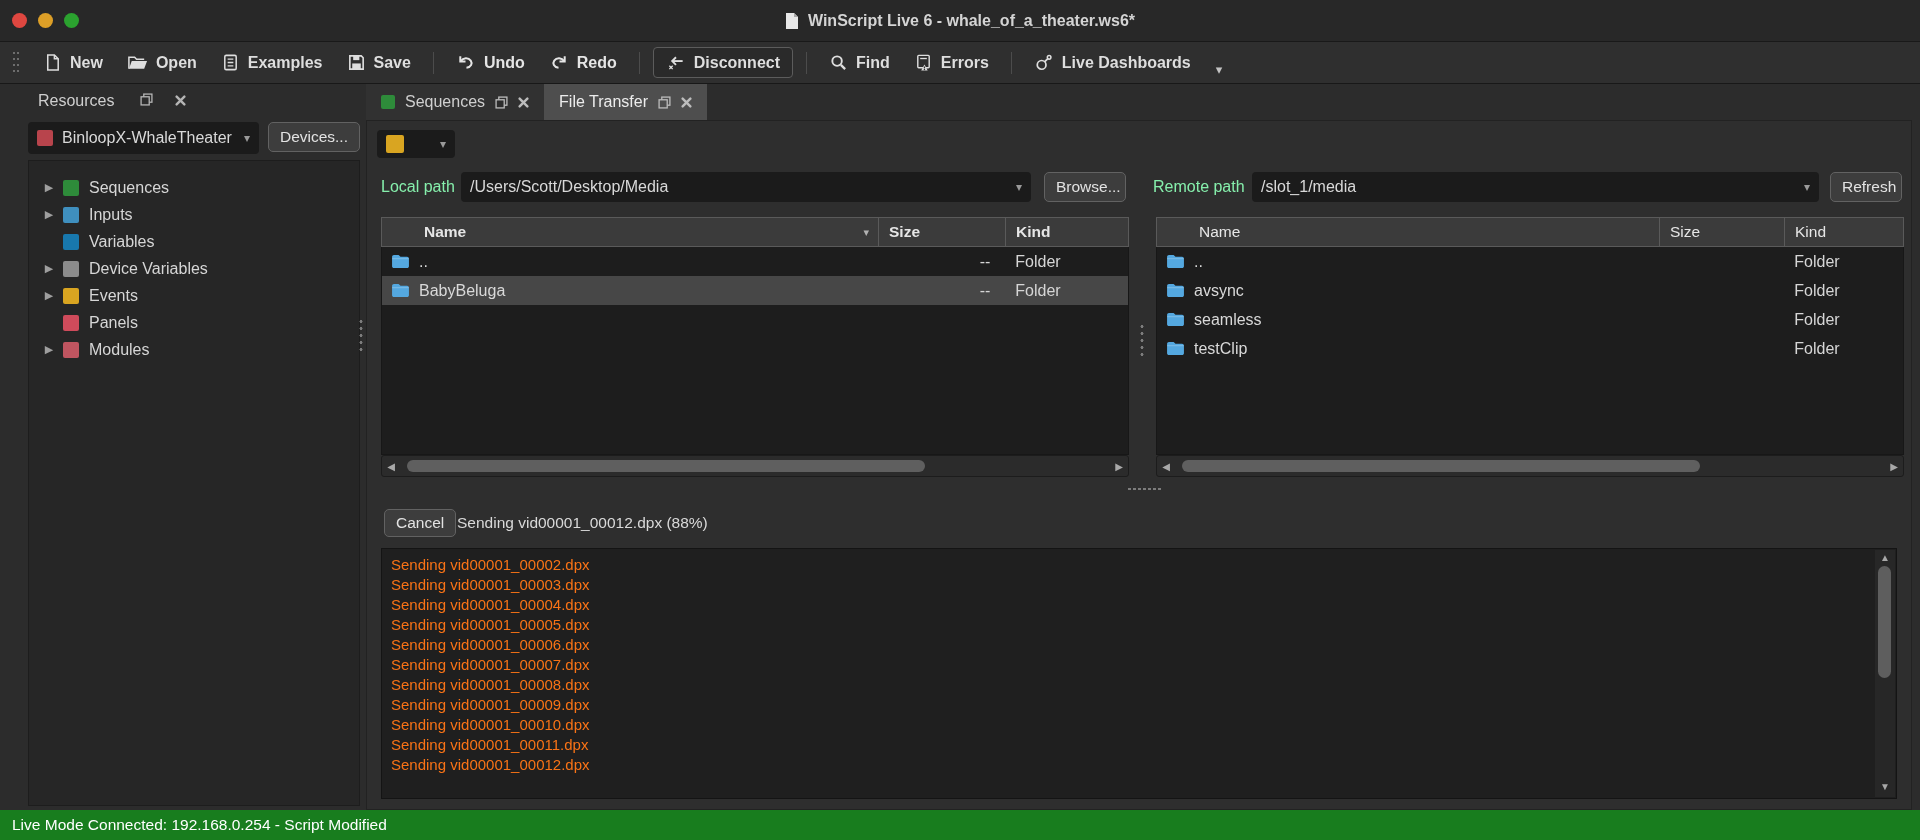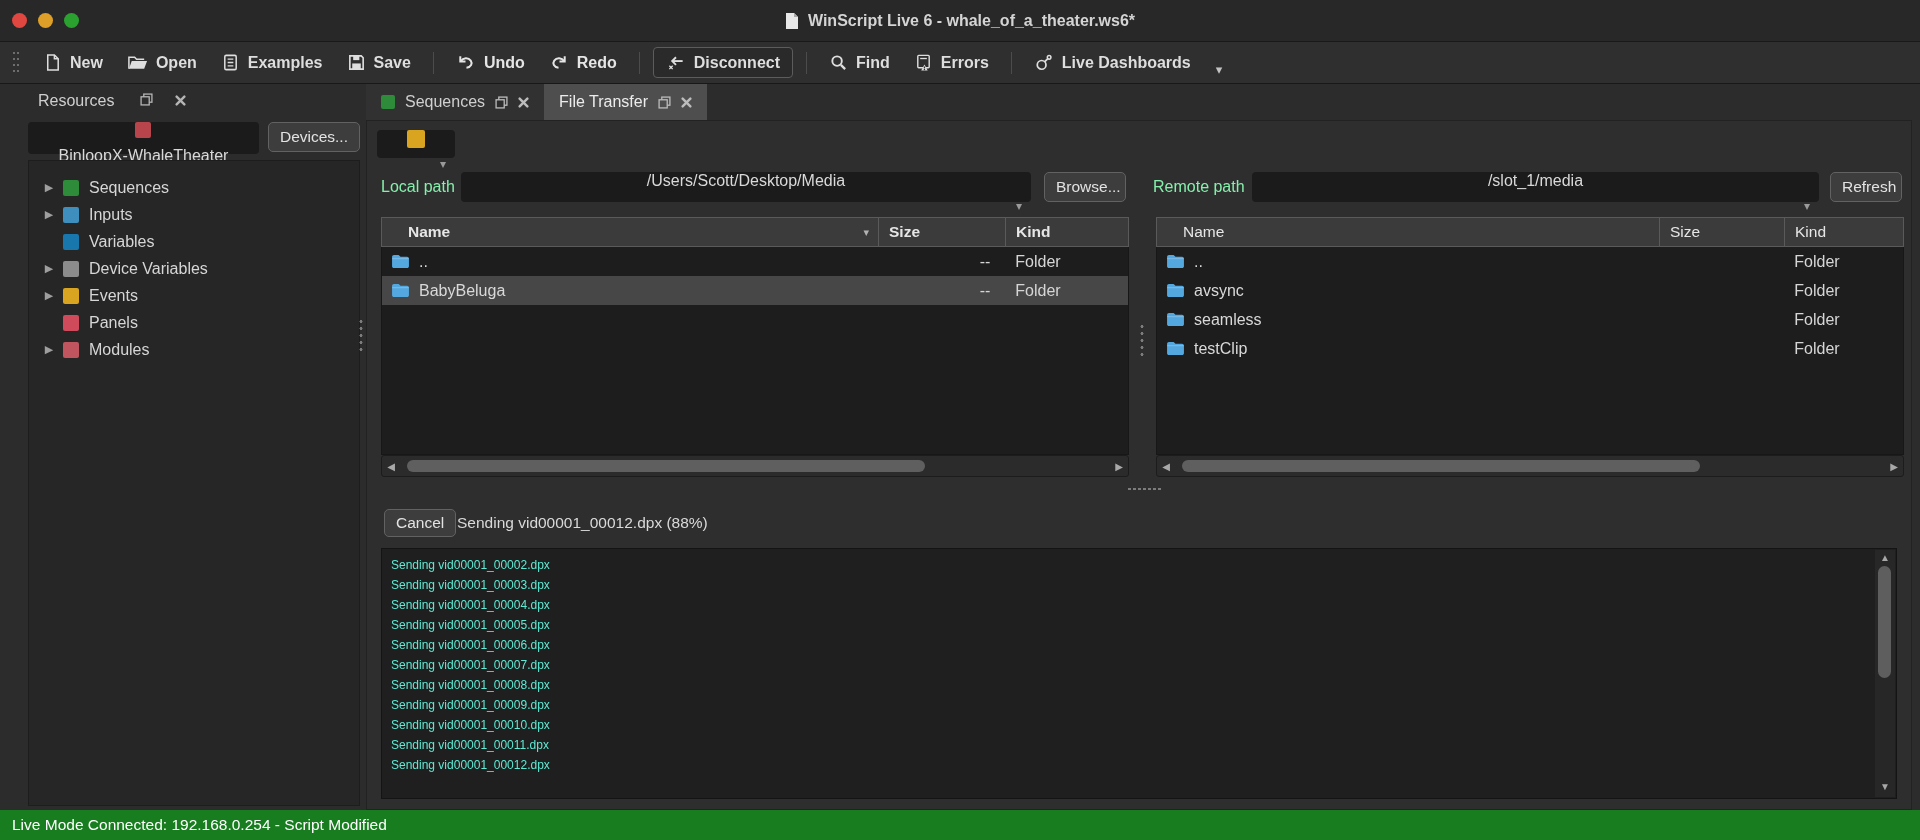--- a/index.html
+++ b/index.html
@@ -25,21 +25,21 @@
   .tb-btn.disabled { color:#e5e5e5; }
   .tb-btn.outlined { border:1px solid #5c5c5c; background:#2a2a2a; padding:5px 12px; }
   .tb-sep { width:1px; height:22px; background:#4c4c4c; margin:0 7px; }
   .tb-overflow { color:#c3c3c3; font-size:13px; margin-left:10px; transform:translateY(7px); }
 
   
   .sidebar { position:absolute; left:20px; top:84px; width:348px; height:724px; }
   .panel-header { height:34px; display:flex; align-items:center; padding-left:18px; gap:26px; color:#cfcfcf; }
   .panel-icons { display:flex; gap:22px; align-items:center; color:#b5b5b5; }
   .device-row { position:absolute; left:8px; right:8px; top:38px; height:32px; display:flex; gap:9px; }
-  .combo { background:#1b1b1b; border-radius:4px; display:flex; align-items:center; padding:0 9px; gap:9px;flex-direction:column; }
+  .combo { background:#1b1b1b; border-radius:4px; display:flex; align-items:center; padding:0 9px; gap:9px; }
   .caret { margin-left:auto; color:#9a9a9a; font-size:12px; }
   .sq { width:16px; height:16px; border-radius:2px; flex:none; }
   .pattern { background-image:radial-gradient(rgba(0,0,0,.4) 1px, transparent 1.2px); background-size:3px 3px; }
   .device-combo { width:270px; font-size:16px; }
   .btn { background:#3d3d3d; border:1px solid #626262; border-radius:5px; color:#e2e2e2;
          font-size:15.5px; font-family:inherit; padding:0 11px; height:30px; cursor:default; }
   .tree { position:absolute; left:8px; right:8px; top:76px; bottom:2px; background:#262626;
           border:1px solid #1d1d1d; padding-top:13px; }
   .tree-item { height:27px; display:flex; align-items:center; padding-left:10px; }
   .tree-arrow { width:20px; text-align:center; color:#9e9e9e; font-size:11px; }
@@ -73,21 +73,21 @@
   .lp-combo { left:94px; width:570px; } .rp-combo { left:885px; width:567px; }
   .browse-btn { position:absolute; left:677px; top:1px; width:82px; }
   .refresh-btn { position:absolute; left:1463px; top:1px; width:72px; }
 
   
   .pane { position:absolute; top:96px; width:748px; height:260px; }
   .pane-local { left:14px; } .pane-remote { left:789px; }
   .thead { display:flex; height:30px; }
   .hcell { background:#3b3b3b; border:1px solid #5a5a5a; border-left:none; display:flex;
            align-items:center; padding:0 10px; color:#e6e6e6; font-size:15.5px; position:relative; }
-  .hcell:first-child { border-left:1px solid #5a5a5a; padding-left:26px; }
+  .hcell:first-child { border-left:1px solid #5a5a5a; padding-left:42px; }
   .thead.bold .hcell { font-weight:bold; }
   .sort-caret { position:absolute; right:9px; color:#b2b2b2; font-size:11px; }
   .c-name-l { width:498px; } .c-size-l { width:127px; } .c-kind-l { width:123px; }
   .c-name-r { width:504px; } .c-size-r { width:125px; } .c-kind-r { width:119px; }
   .tbody { height:208px; background:#1d1d1d; border:1px solid #171717; border-top:none; overflow:hidden; }
   .frow { height:29px; display:flex; align-items:center; }
   .frow.selected { background:#474747; }
   .fcell { display:flex; align-items:center; height:100%; }
   .fcell.name { gap:9px; padding-left:9px; }
   .fcell.size { justify-content:flex-end; padding-right:15px; color:#d6d6d6; }
@@ -103,21 +103,21 @@
   .sb-thumb { position:absolute; left:1%; width:73%; top:4px; bottom:4px; background:#5f5f5f; border-radius:8px; }
 
   .pane-split { left:773px; top:202px; }
   .mid-split { left:760px; top:366px; }
 
   
   .cancel-btn { position:absolute; left:17px; top:388px; height:28px; }
   .transfer-status { position:absolute; left:90px; top:388px; line-height:28px; font-size:15.5px; color:#d9d9d9; }
   .log-box { position:absolute; left:14px; top:427px; width:1516px; height:251px; background:#1f1f1f;
              border:1px solid #141414; padding:6px 26px 6px 9px; overflow:hidden; }
-  .log-line { height:20px; line-height:20px; font-size:12px; color:#5eead4; white-space:nowrap; }
+  .log-line { height:20px; line-height:20px; font-size:15px; color:#f97316; white-space:nowrap; }
   .vscroll { position:absolute; right:1px; top:1px; bottom:1px; width:20px; background:#272727; }
   .vs-arrow { position:absolute; left:0; right:0; text-align:center; color:#a8a8a8; font-size:10px; height:14px; }
   .vs-up { top:2px; } .vs-down { bottom:2px; }
   .vs-thumb { position:absolute; left:3px; width:13px; top:16px; height:112px; background:#5e5e5e; border-radius:7px; }
 
   
   .statusbar { position:absolute; left:0; right:0; bottom:0; height:30px; display:flex; align-items:center;
                padding-left:12px; color:#ffffff; font-size:15.5px; }
 </style>
 </head>

